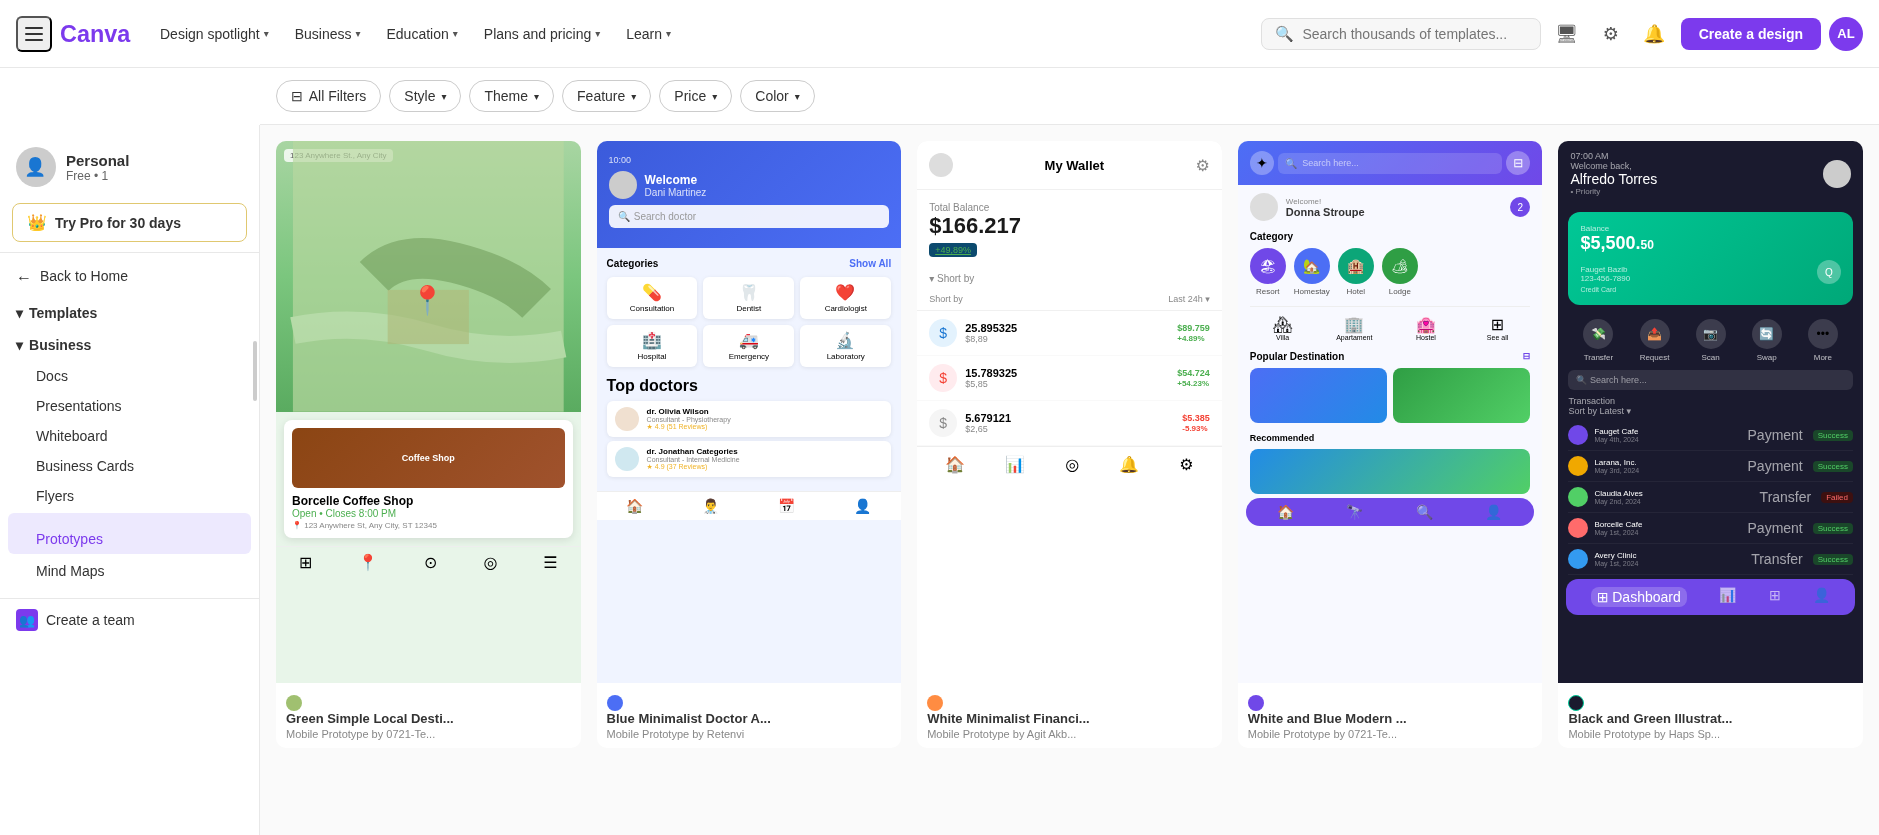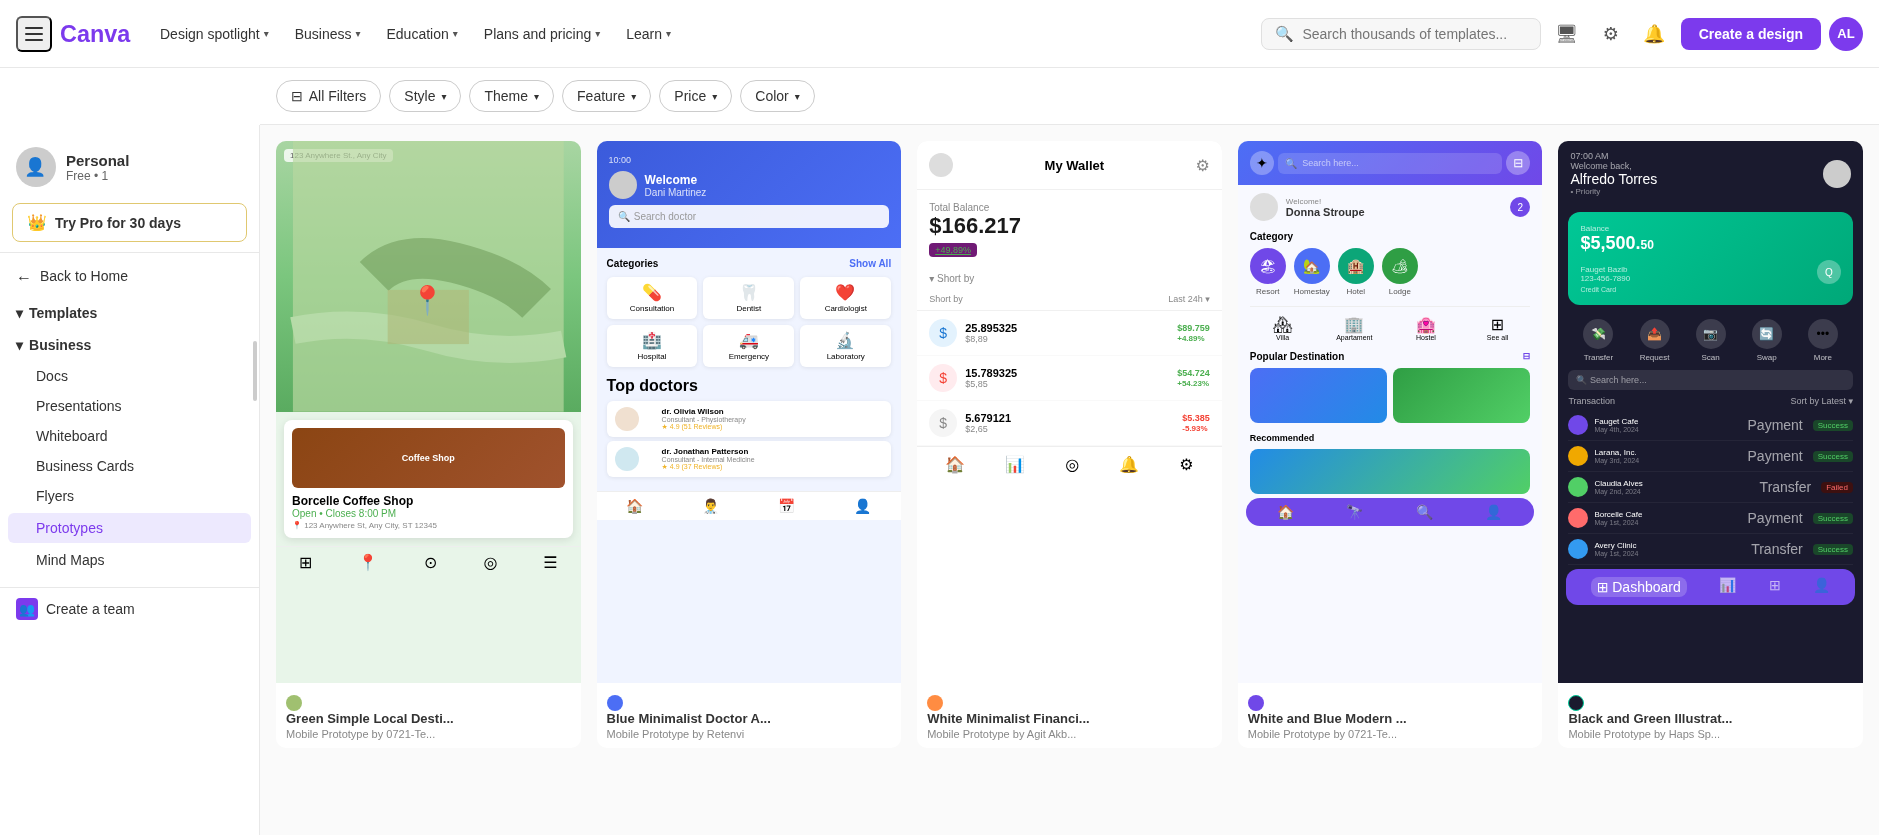--- a/index.html
+++ b/index.html
@@ -98,21 +98,21 @@
     .sidebar-item-parent {
       display: flex; align-items: center; gap: 6px; padding: 8px 16px;
       font-size: 14px; color: #333; cursor: pointer; font-weight: 600;
     }
     .sidebar-sub-item {
       padding: 7px 16px 7px 36px; font-size: 14px; color: #333;
       cursor: pointer; font-weight: 400;
     }
     .sidebar-sub-item.active {
       background: #ede9fe; color: #7c3aed; font-weight: 500;
-      border-radius: 6px; margin: 2px 8px; padding: 7px 8px 7px 28px;
+      border-radius: 6px; margin: 2px 8px; padding: 18px 8px 7px 28px;
     }
     .create-team-btn {
       display: flex; align-items: center; gap: 8px; padding: 10px 16px;
       font-size: 14px; color: #333; cursor: pointer; border-top: 1px solid #e8e8e8;
       margin-top: 8px; font-weight: 500;
     }
     .team-icon { width: 22px; height: 22px; border-radius: 4px; background: #7c3aed; display: flex; align-items: center; justify-content: center; color: #fff; font-size: 13px; }
 
     
     .content-area { flex: 1; overflow-y: auto; padding: 16px; background: #fafafa; }
@@ -150,35 +150,35 @@
     .card2 .welcome-text { color: #fff; }
     .card2 .welcome-text .hi { font-size: 12px; font-weight: 700; }
     .card2 .welcome-text .name { font-size: 10px; opacity: 0.8; }
     .card2 .search-box { background: rgba(255,255,255,0.9); border-radius: 6px; padding: 6px 10px; display: flex; align-items: center; gap: 6px; font-size: 10px; color: #999; }
     .card2 .content { padding: 10px; background: #f0f4ff; }
     .card2 .categories-header { display: flex; justify-content: space-between; font-size: 10px; font-weight: 600; margin-bottom: 8px; }
     .card2 .cat-grid { display: grid; grid-template-columns: repeat(3, 1fr); gap: 6px; margin-bottom: 10px; }
     .card2 .cat-item { background: #fff; border-radius: 6px; padding: 6px; text-align: center; font-size: 8px; box-shadow: 0 1px 4px rgba(0,0,0,0.08); }
     .card2 .cat-icon { font-size: 16px; margin-bottom: 2px; }
     .card2 .doctors-section { font-size: 16px; font-weight: 600; margin-bottom: 6px; }
-    .card2 .doctor-card { background: #fff; border-radius: 6px; padding: 6px 8px; display: flex; align-items: center; gap: 23px; margin-bottom: 4px; box-shadow: 0 1px 4px rgba(0,0,0,0.08); }
+    .card2 .doctor-card { background: #fff; border-radius: 6px; padding: 6px 8px; display: flex; align-items: center; gap: 8px; margin-bottom: 4px; box-shadow: 0 1px 4px rgba(0,0,0,0.08); }
     .card2 .doc-avatar { width: 24px; height: 24px; border-radius: 50%; background: #ddd; flex-shrink: 0; }
     .card2 .doc-info .doc-name { font-size: 8px; font-weight: 600; }
     .card2 .doc-info .doc-spec { font-size: 7px; color: #888; }
     .card2 .nav-bar { display: flex; justify-content: space-around; padding: 6px 0; background: #fff; border-top: 1px solid #eee; font-size: 14px; }
 
     
     .card3 { background: #fff; }
     .card3 .header { padding: 12px; border-bottom: 1px solid #f0f0f0; display: flex; align-items: center; justify-content: space-between; }
     .card3 .wallet-title { font-size: 13px; font-weight: 700; text-align: center; flex: 1; }
     .card3 .user-mini { width: 24px; height: 24px; border-radius: 50%; background: #ddd; }
     .card3 .balance-section { padding: 12px; }
     .card3 .balance-label { font-size: 10px; color: #888; }
     .card3 .balance-amount { font-size: 22px; font-weight: 800; color: #1a1a1a; }
-    .card3 .balance-change { display: inline-block; background: #701a75; color: #4caf50; font-size: 9px; padding: 2px 6px; border-radius: 4px; margin-top: 2px; text-decoration: underline; }
+    .card3 .balance-change { display: inline-block; background: #0c4a6e; color: #4caf50; font-size: 9px; padding: 2px 6px; border-radius: 4px; margin-top: 2px; text-decoration: underline; }
     .card3 .sort-bar { display: flex; justify-content: space-between; padding: 6px 12px; font-size: 9px; color: #888; border-bottom: 1px solid #f0f0f0; }
     .card3 .tx-item { display: flex; align-items: center; gap: 8px; padding: 8px 12px; border-bottom: 1px solid #f9f9f9; }
     .card3 .tx-icon { width: 28px; height: 28px; border-radius: 50%; display: flex; align-items: center; justify-content: center; font-size: 14px; flex-shrink: 0; }
     .card3 .tx-icon.green { background: #e8f5e9; }
     .card3 .tx-icon.red { background: #ffebee; }
     .card3 .tx-icon.gray { background: #f5f5f5; }
     .card3 .tx-info .tx-amount { font-size: 11px; font-weight: 600; }
     .card3 .tx-info .tx-label { font-size: 9px; color: #888; }
     .card3 .tx-change { margin-left: auto; font-size: 9px; font-weight: 600; }
     .card3 .tx-change.pos { color: #4caf50; }
@@ -224,21 +224,21 @@
     .card5 .card-visual { margin: 6px 10px; background: linear-gradient(135deg, #00c896, #00a878); border-radius: 12px; padding: 12px; }
     .card5 .card-balance-label { font-size: 8px; color: rgba(255,255,255,0.7); }
     .card5 .card-balance { font-size: 18px; font-weight: 800; color: #fff; }
     .card5 .card-number { font-size: 8px; color: rgba(255,255,255,0.7); margin-top: 4px; }
     .card5 .action-row { display: flex; justify-content: space-around; padding: 8px 12px; }
     .card5 .action-item { display: flex; flex-direction: column; align-items: center; gap: 4px; }
     .card5 .action-icon { width: 30px; height: 30px; border-radius: 50%; background: rgba(255,255,255,0.15); display: flex; align-items: center; justify-content: center; font-size: 12px; }
     .card5 .action-label { font-size: 8px; color: rgba(255,255,255,0.7); }
     .card5 .search-bar2 { margin: 0 10px 6px; background: rgba(255,255,255,0.1); border-radius: 6px; padding: 5px 8px; display: flex; align-items: center; gap: 6px; font-size: 9px; color: rgba(255,255,255,0.5); }
     .card5 .tx-list { padding: 0 10px; }
-    .card5 .tx-header { display: flex; justify-content: space-between; font-size: 9px; color: rgba(255,255,255,0.6); margin-bottom: 4px; }
+    .card5 .tx-header { display: flex; justify-content: space-between; font-size: 9px; color: rgba(255,255,255,0.6); margin-bottom: 4px; flex-direction: column; }
     .card5 .tx-item { display: flex; align-items: center; gap: 6px; padding: 5px 0; border-bottom: 1px solid rgba(255,255,255,0.05); }
     .card5 .tx-avatar { width: 20px; height: 20px; border-radius: 50%; background: #555; flex-shrink: 0; }
     .card5 .tx-name { font-size: 8px; color: #fff; font-weight: 500; }
     .card5 .tx-date { font-size: 7px; color: rgba(255,255,255,0.4); }
     .card5 .tx-type { font-size: 14px; color: rgba(255,255,255,0.6); margin-left: auto; }
     .card5 .tx-status { font-size: 8px; padding: 1px 5px; border-radius: 4px; margin-left: 4px; }
     .card5 .tx-status.success { background: #1a472a; color: #51cf66; }
     .card5 .tx-status.failed { background: #3d1010; color: #ff6b6b; }
     .card5 .nav-bar { display: flex; justify-content: space-around; padding: 8px; background: #7048e8; border-radius: 12px; margin: 4px 8px 2px; font-size: 14px; }
     .card5 .nav-bar span { color: rgba(255,255,255,0.6); }
@@ -474,21 +474,21 @@
                 <div class="doc-avatar" style="background:#f0e0d0;"></div>
                 <div class="doc-info">
                   <div class="doc-name">dr. Olivia Wilson</div>
                   <div class="doc-spec">Consultant - Physiotherapy</div>
                   <div style="font-size:7px;color:#f0b429;">★ 4.9 (51 Reviews)</div>
                 </div>
               </div>
               <div class="doctor-card">
                 <div class="doc-avatar" style="background:#d0e8f0;"></div>
                 <div class="doc-info">
-                  <div class="doc-name">dr. Jonathan Patterson</div>
+                  <div class="doc-name">dr. Jonathan Categories</div>
                   <div class="doc-spec">Consultant - Internal Medicine</div>
                   <div style="font-size:7px;color:#f0b429;">★ 4.9 (37 Reviews)</div>
                 </div>
               </div>
             </div>
             <div class="nav-bar">
               <span>🏠</span>
                 <span>👨‍⚕️</span>
                 <span>📅</span>
                 <span>👤</span>

